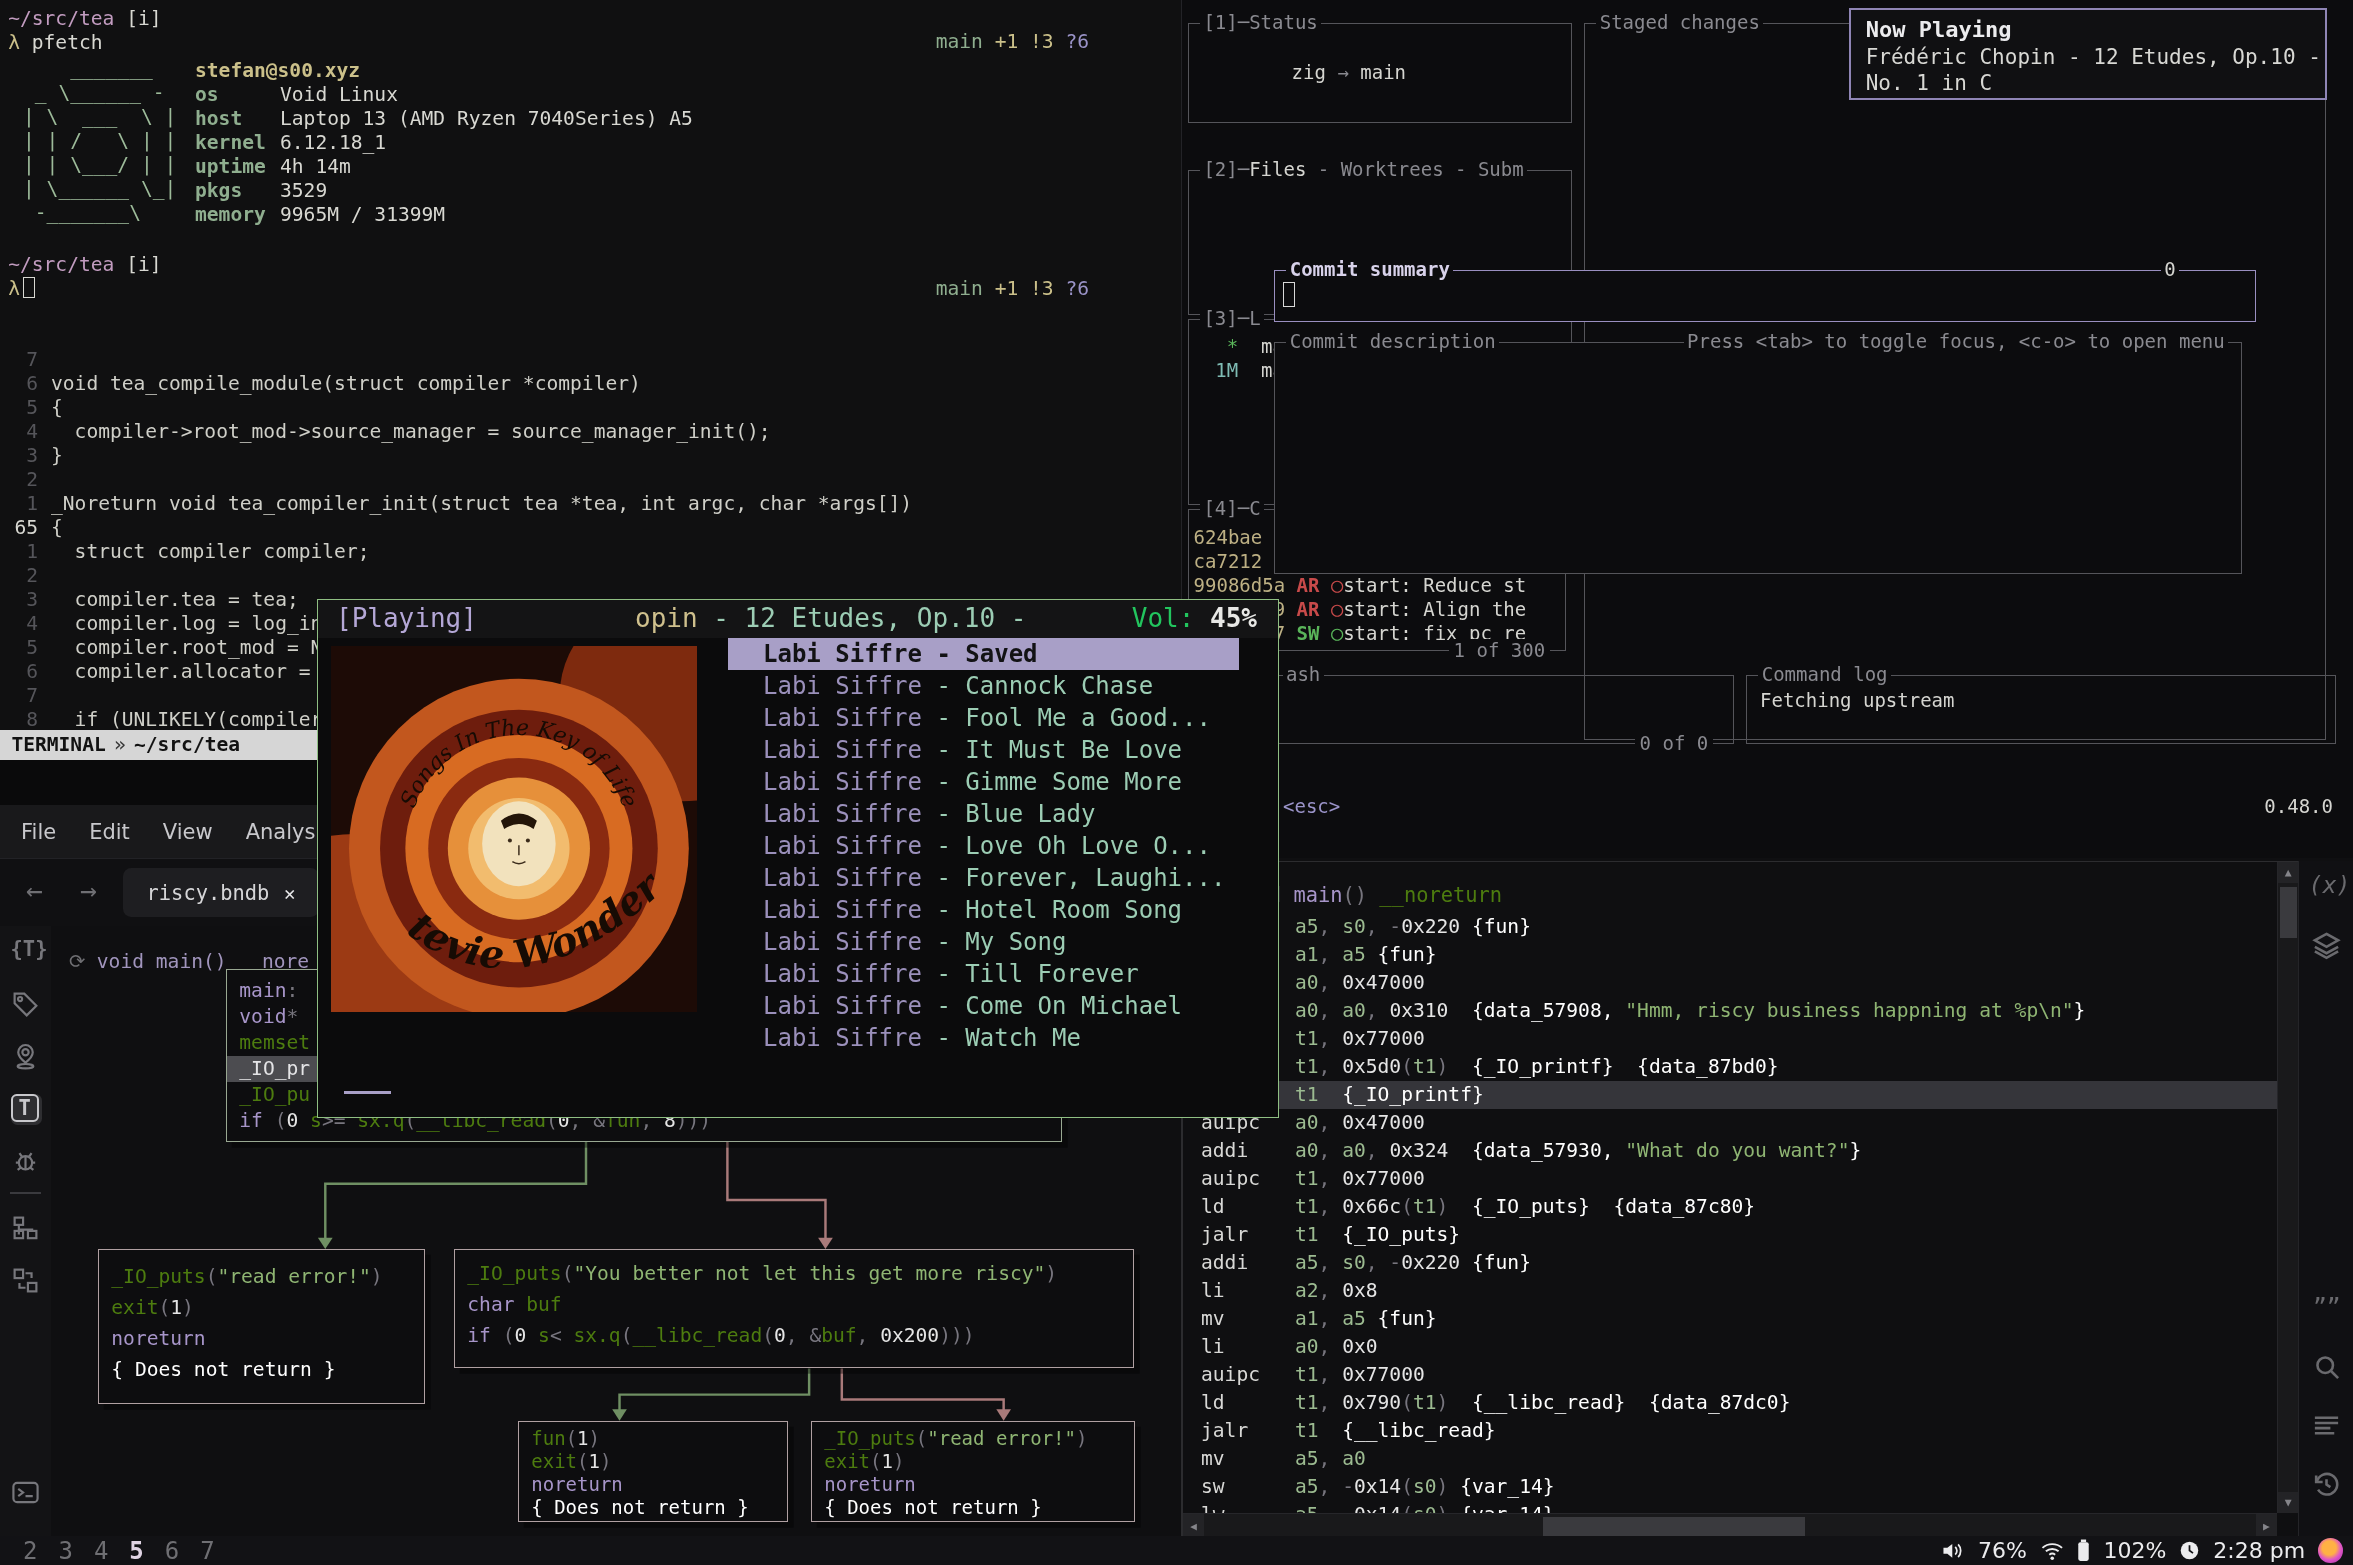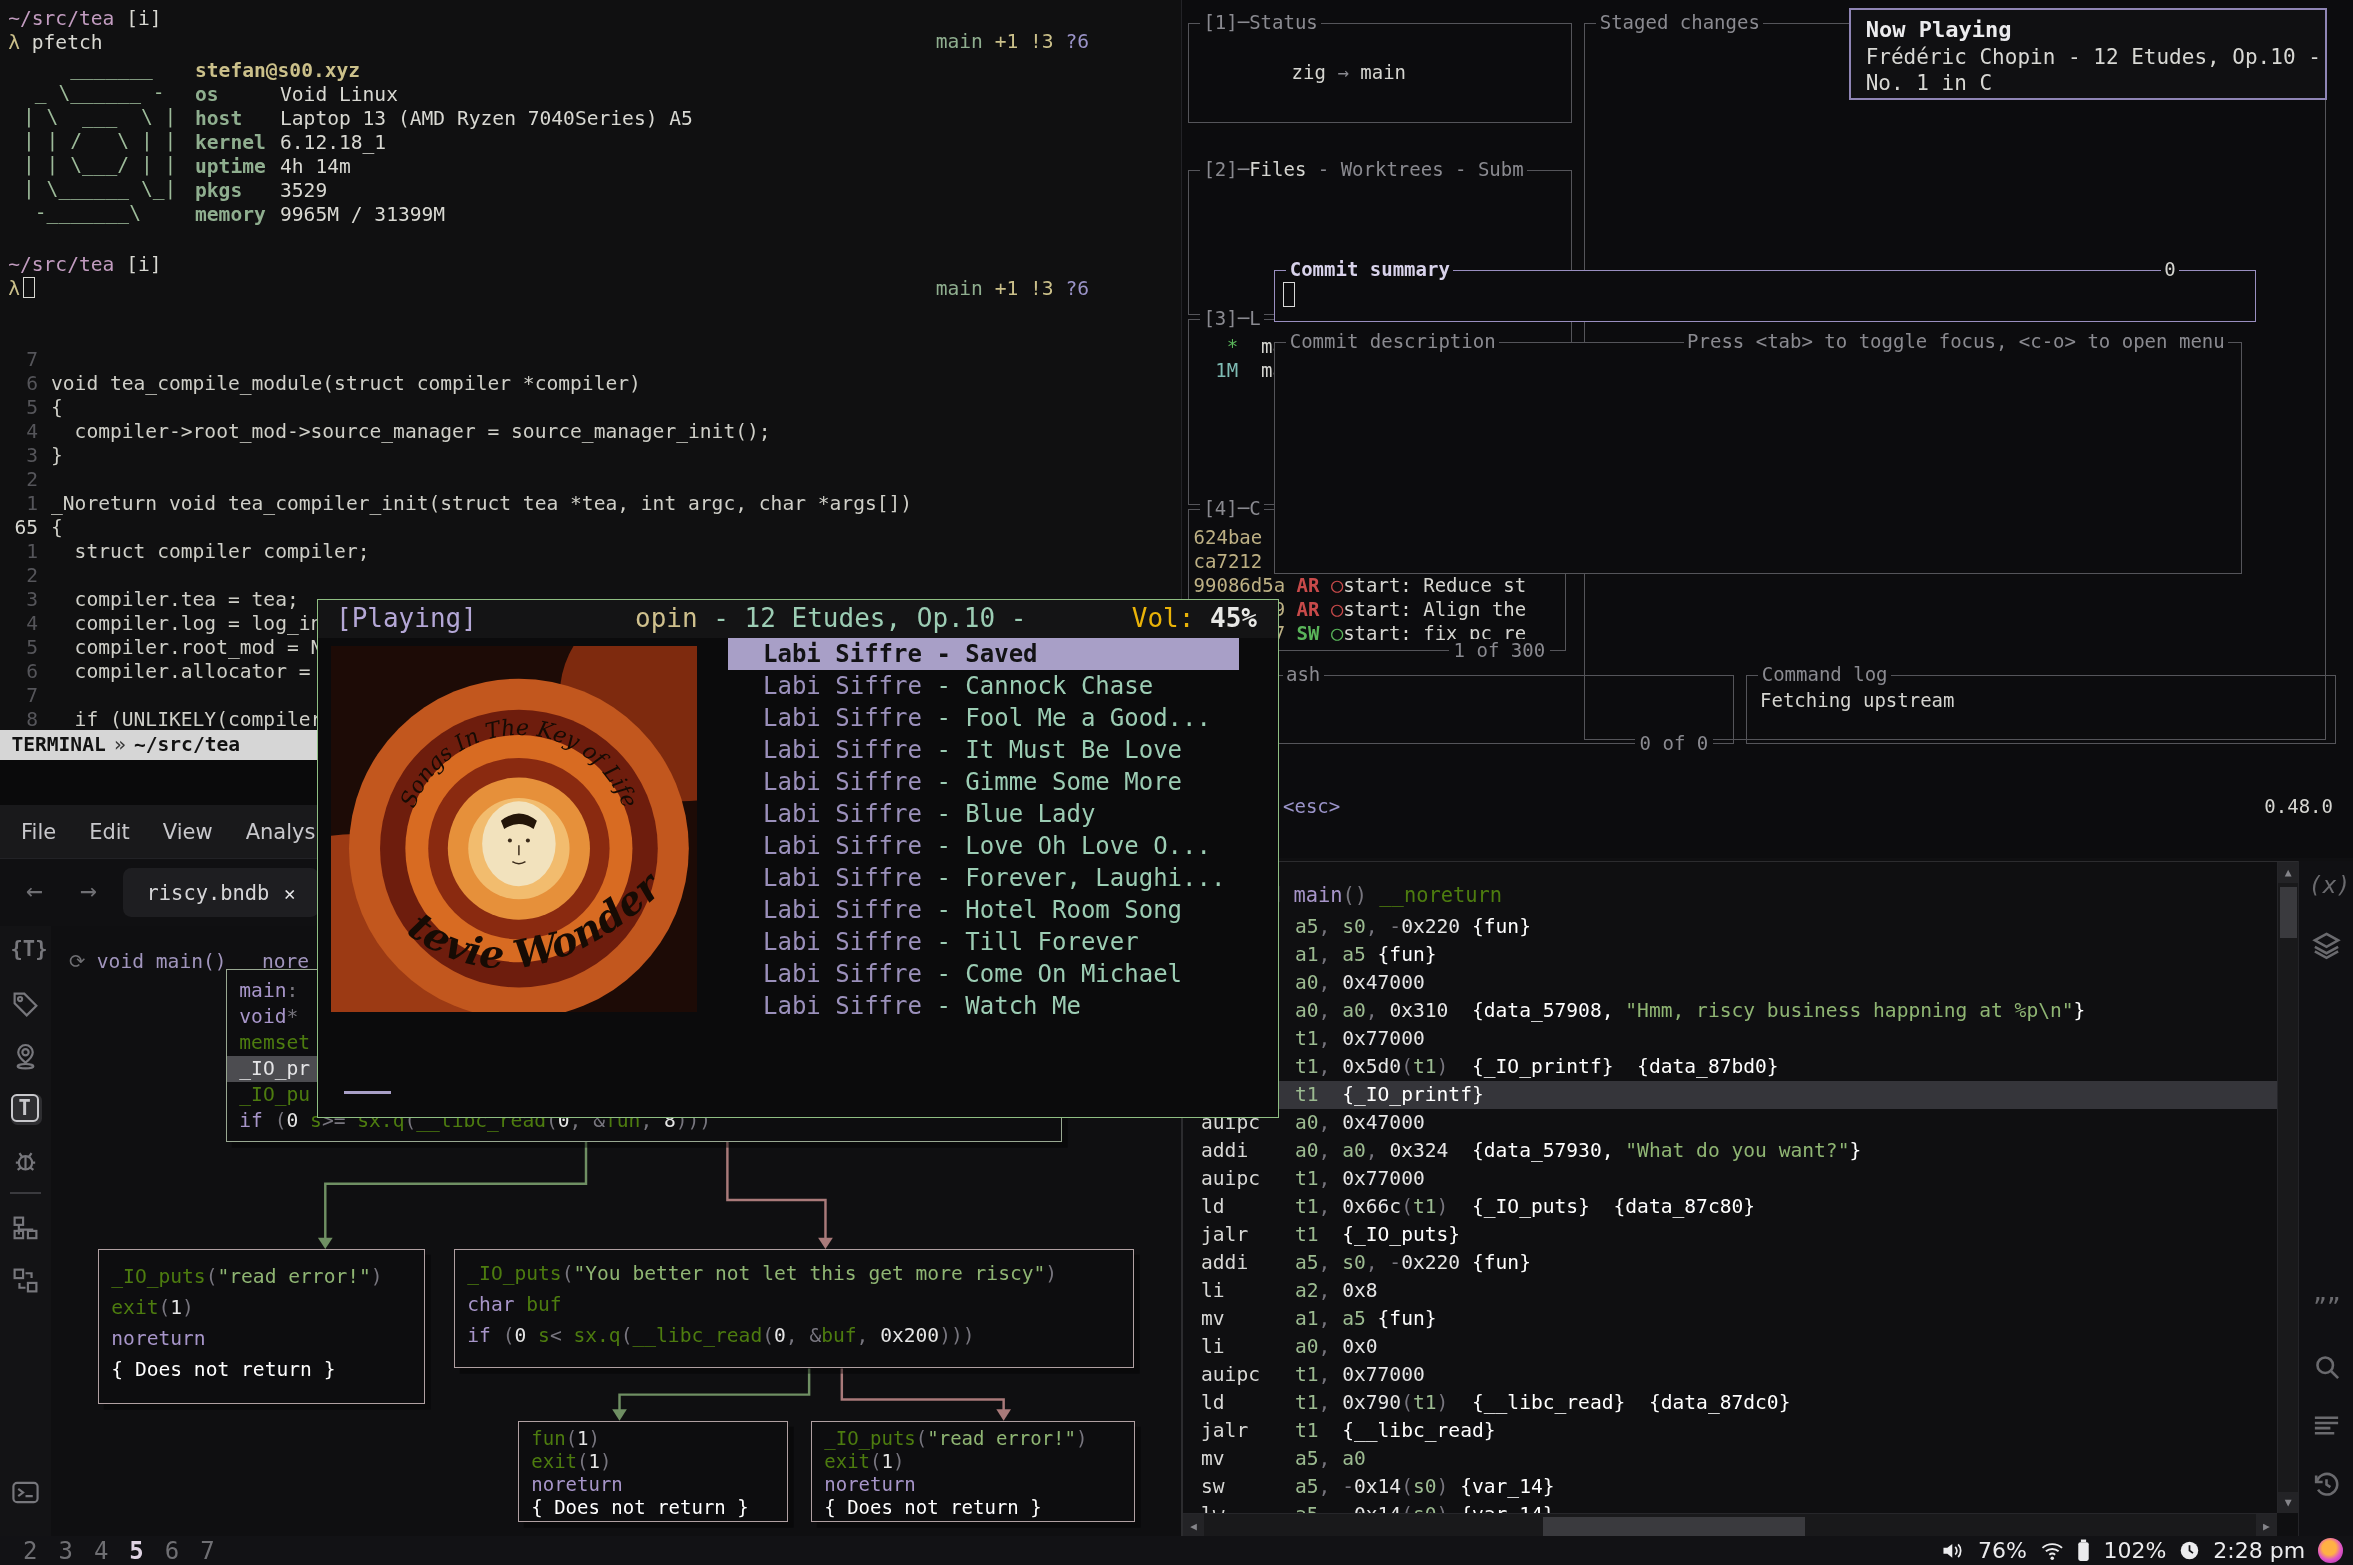--- a/index.html
+++ b/index.html
@@ -103,21 +103,21 @@
   .rs-ic .tglyph { font-size:23px; color:#6a6a6e; font-style:italic; }
 
   
   .player { left:317px; top:599px; width:962px; height:519px; background:#0b0b0c;
             border:1.6px solid #8fbf83; z-index:30; }
   .p-head { position:absolute; left:0; top:0; width:100%; height:38px; background:#141415; font-size:26px; line-height:36px;}
   .p-state { position:absolute; left:18px; color:#b4a7d6; }
   .p-title { position:absolute; left:317px; white-space:pre; }
   .p-title .pre { color:#cfc08d; } .p-title .rest { color:#9ccdb4; }
   .p-vol { position:absolute; right:21px; }
-  .p-vol .vl { color:#eab308;margin-left:20px; } .p-vol .vv { color:#e8e8e6; font-weight:bold; }
+  .p-vol .vl { color:#22c55e;margin-left:20px; } .p-vol .vv { color:#e8e8e6; font-weight:bold; }
   .album { position:absolute; left:13px; top:46px; width:366px; height:366px; }
   .tracks { position:absolute; left:410px; top:38px; width:511px; }
   .trk { height:32px; line-height:32px; font-size:24px; white-space:pre; padding-left:35px; }
   .trk .artist { color:#9b90bb; } .trk .ttl { color:#9ccdb4; }
   .trk.sel { background:#a89fc7; font-weight:bold; }
   .trk.sel .artist, .trk.sel .ttl { color:#121214; }
   .seek { position:absolute; left:26px; top:491px; width:47px; height:3.3px; background:#a89fc7; }
 
   
   .notif { left:1849px; top:8.2px; width:478px; height:92px; background:#101012;
@@ -489,20 +489,21 @@
 
     <div class="trk sel"><span class="artist">Labi Siffre</span><span class="ttl"> - Saved</span></div>
         <div class="trk"><span class="artist">Labi Siffre</span><span class="ttl"> - Cannock Chase</span></div>
         <div class="trk"><span class="artist">Labi Siffre</span><span class="ttl"> - Fool Me a Good...</span></div>
         <div class="trk"><span class="artist">Labi Siffre</span><span class="ttl"> - It Must Be Love</span></div>
         <div class="trk"><span class="artist">Labi Siffre</span><span class="ttl"> - Gimme Some More</span></div>
         <div class="trk"><span class="artist">Labi Siffre</span><span class="ttl"> - Blue Lady</span></div>
         <div class="trk"><span class="artist">Labi Siffre</span><span class="ttl"> - Love Oh Love O...</span></div>
         <div class="trk"><span class="artist">Labi Siffre</span><span class="ttl"> - Forever, Laughi...</span></div>
         <div class="trk"><span class="artist">Labi Siffre</span><span class="ttl"> - Hotel Room Song</span></div>
+        <div class="trk"><span class="artist">Labi Siffre</span><span class="ttl"> - My Song</span></div>
         <div class="trk"><span class="artist">Labi Siffre</span><span class="ttl"> - Till Forever</span></div>
         <div class="trk"><span class="artist">Labi Siffre</span><span class="ttl"> - Come On Michael</span></div>
         <div class="trk"><span class="artist">Labi Siffre</span><span class="ttl"> - Watch Me</span></div>
       </div>
     <div class="seek"></div>
   </div>
 
   <div class="notif abs">
     <div class="n-title">Now Playing</div>
     <div class="n-l1">Frédéric Chopin - 12 Etudes, Op.10 -</div>

